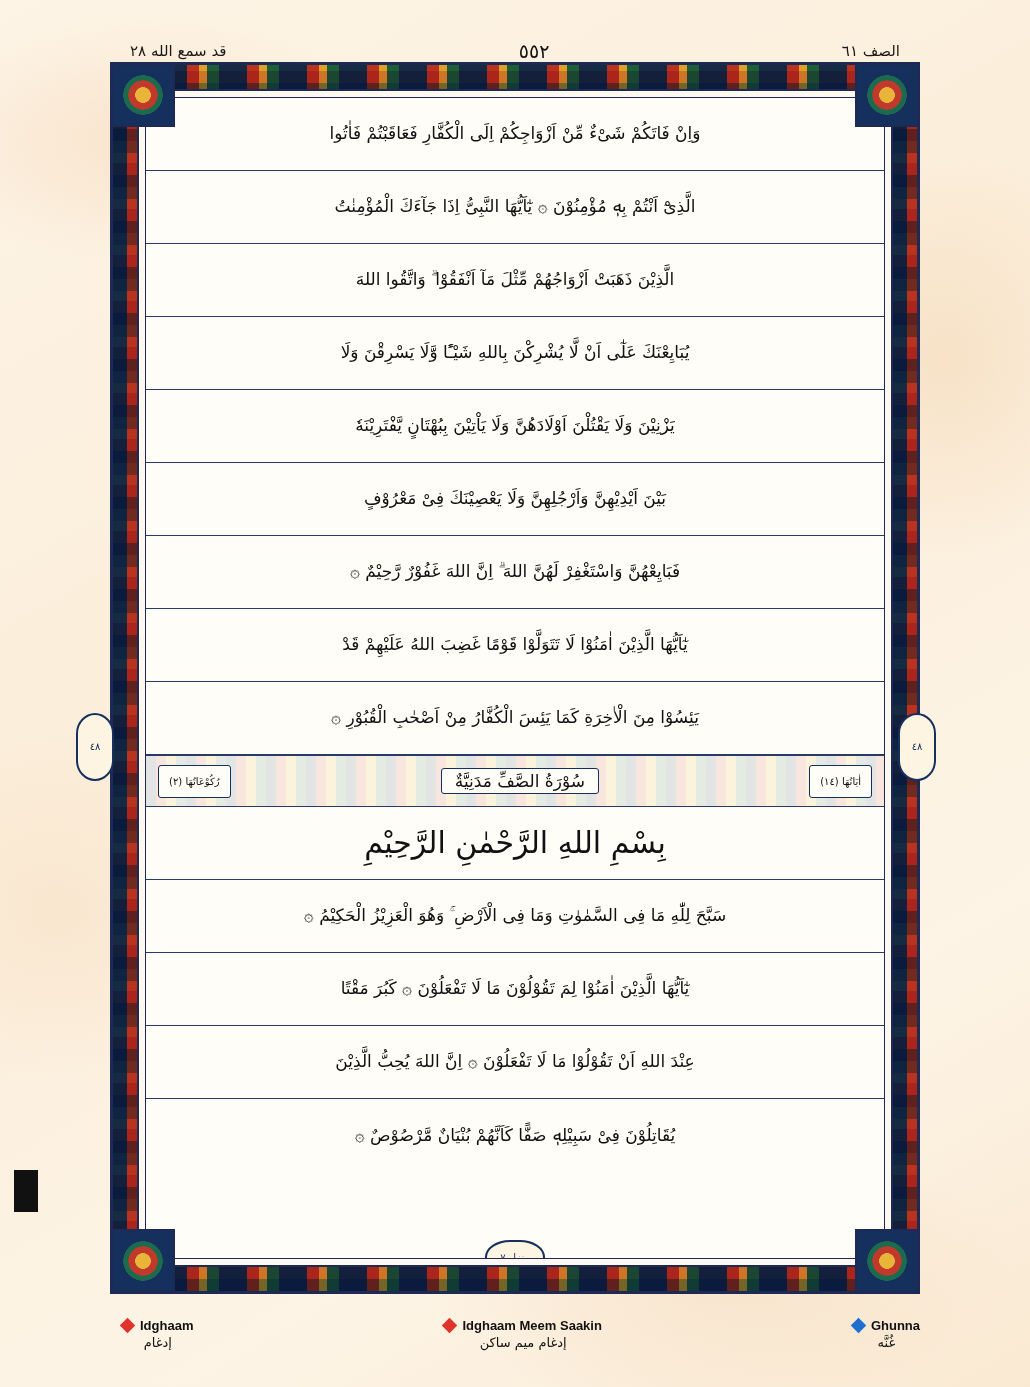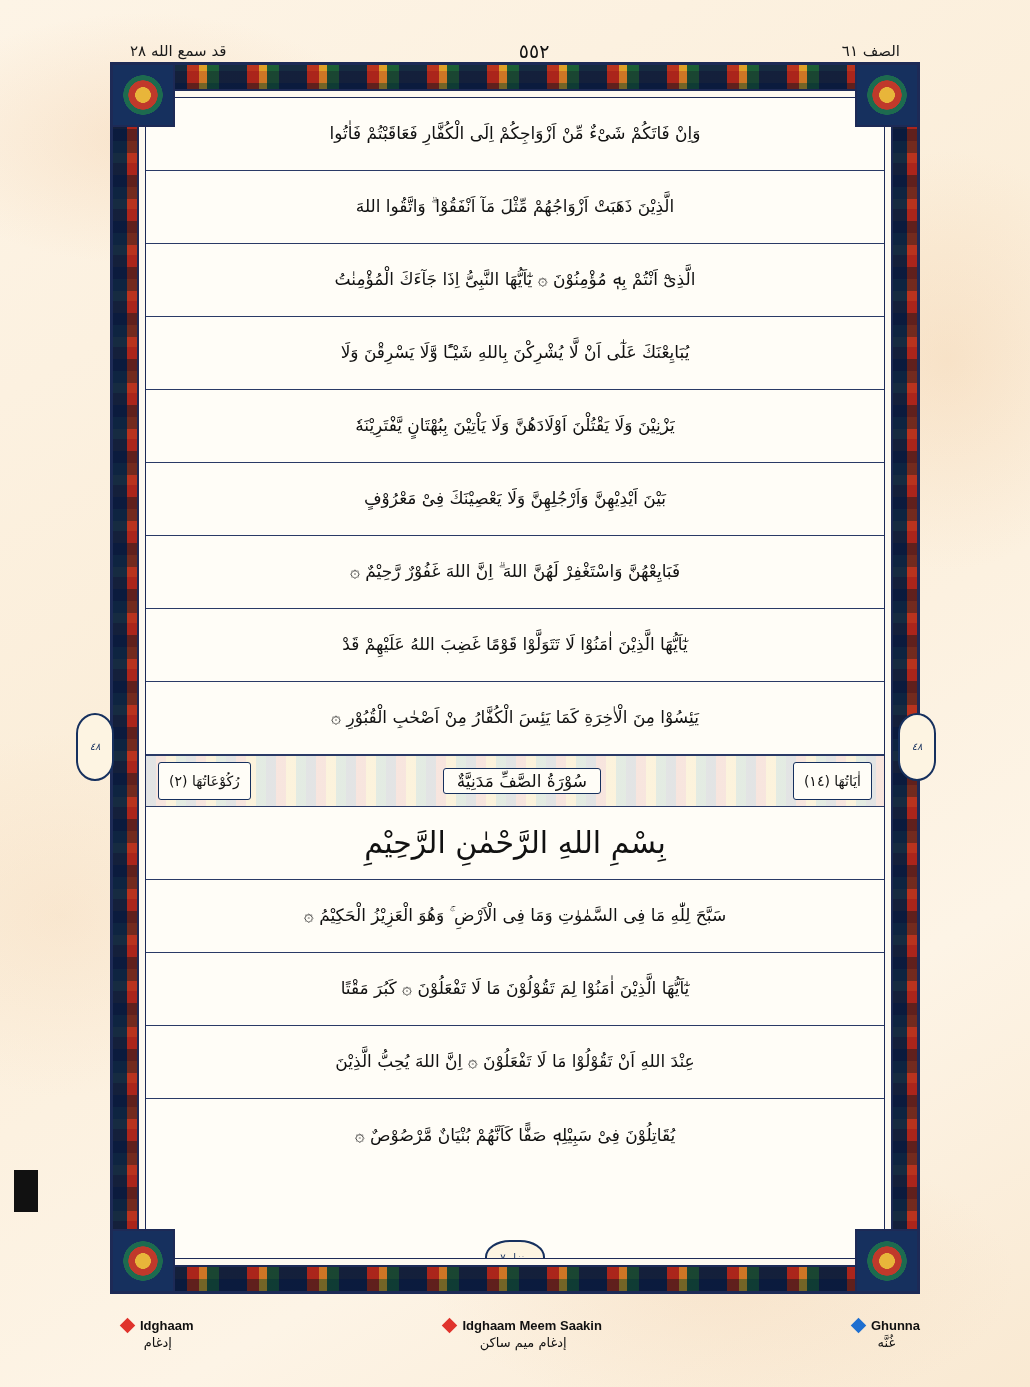--- a/index.html
+++ b/index.html
@@ -131,21 +131,20 @@
     background: #fdf4e2;
     border: 2px solid #16305e;
     border-radius: 50% / 30%;
     display: flex;
     align-items: center;
     justify-content: center;
     font-size: 10px;
     line-height: 1.05;
     color: #16305e;
     text-align: center;
-    font-style: italic;
   }
   .sm-left { left: 76px; top: 713px; }
   .sm-right { left: 898px; top: 713px; }
 
   
   .edge-tab {
     position: absolute;
     left: 14px;
     top: 1170px;
     width: 24px;
@@ -202,21 +201,21 @@
         rgba(22,48,94,0.12) 0 10px,
         rgba(192,57,43,0.12) 10px 20px,
         rgba(232,181,58,0.14) 20px 30px,
         rgba(29,107,79,0.12) 30px 40px);
   }
   .sura-band .cell {
     background: #fffdf7;
     border: 1px solid #16305e;
     border-radius: 3px;
     padding: 10px 10px;
-    font-size: 14px;
+    font-size: 10px;
     color: #111;
     white-space: nowrap;
   }
   .sura-band .cell.title {
     font-size: 17px;
     padding: 2px 13px;
   }
 
   
   .bottom-medallion {
@@ -295,24 +294,24 @@
   <div class="corner-boss cb-br"></div>
 
   <div class="frame-mid">
     <div class="frame-inner">
       <div class="ayah-lines">
 
         <div class="q-line">
           <span class="q-text">وَاِنْ فَاتَكُمْ شَىْءٌ مِّنْ اَزْوَاجِكُمْ اِلَى الْكُفَّارِ فَعَاقَبْتُمْ فَاٰتُوا</span>
         </div>
         <div class="q-line">
+          <span class="q-text">الَّذِىْٓ اَنْتُمْ بِهٖ مُؤْمِنُوْنَ ۞ يٰٓاَيُّهَا النَّبِىُّ اِذَا جَآءَكَ الْمُؤْمِنٰتُ</span>
+        </div>
+        <div class="q-line">
           <span class="q-text">الَّذِيْنَ ذَهَبَتْ اَزْوَاجُهُمْ مِّثْلَ مَآ اَنْفَقُوْا ۗ وَاتَّقُوا اللهَ</span>
-        </div>
-        <div class="q-line">
-          <span class="q-text">الَّذِىْٓ اَنْتُمْ بِهٖ مُؤْمِنُوْنَ ۞ يٰٓاَيُّهَا النَّبِىُّ اِذَا جَآءَكَ الْمُؤْمِنٰتُ</span>
         </div>
         <div class="q-line">
           <span class="q-text">يُبَايِعْنَكَ عَلٰٓى اَنْ لَّا يُشْرِكْنَ بِاللهِ شَيْـًٔا وَّلَا يَسْرِقْنَ وَلَا</span>
         </div>
         <div class="q-line">
           <span class="q-text">يَزْنِيْنَ وَلَا يَقْتُلْنَ اَوْلَادَهُنَّ وَلَا يَاْتِيْنَ بِبُهْتَانٍ يَّفْتَرِيْنَهٗ</span>
         </div>
         <div class="q-line">
           <span class="q-text">بَيْنَ اَيْدِيْهِنَّ وَاَرْجُلِهِنَّ وَلَا يَعْصِيْنَكَ فِىْ مَعْرُوْفٍ</span>
         </div>

